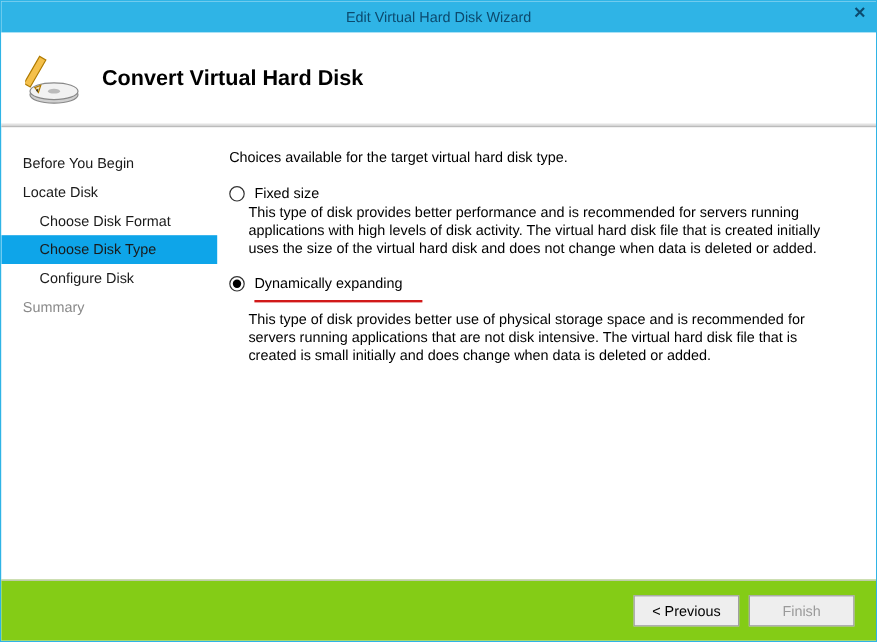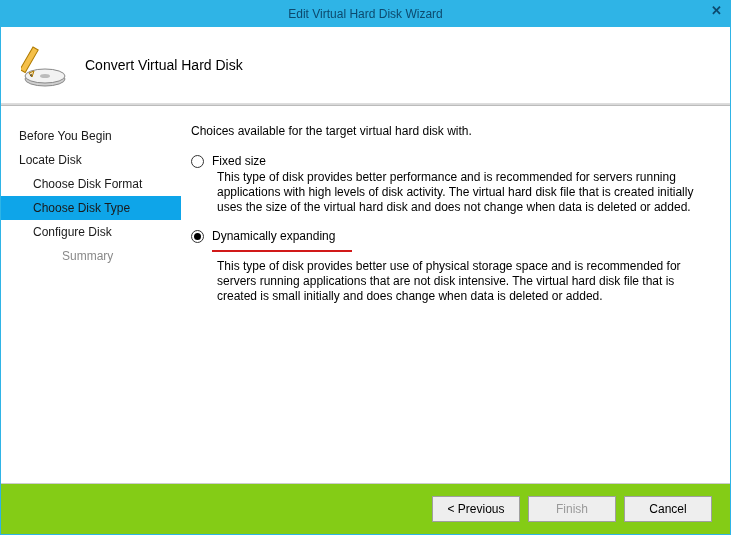--- a/index.html
+++ b/index.html
@@ -34,21 +34,21 @@
     font-family: Arial, sans-serif;
   }
   .header {
     display: flex;
     align-items: center;
     padding: 14px 20px 14px 20px;
     gap: 16px;
     background: #fff;
   }
   .header-icon { width: 48px; height: 48px; flex-shrink: 0; }
-  .header h1 { font-size: 14px; font-weight: normal; color: #000; }
+  .header h1 { font-size: 18px; font-weight: bold; color: #000; }
   .underbar {
     height: 3px;
     background: linear-gradient(#e6e6e6, #ccc);
     border-top: 1px solid #ddd;
     border-bottom: 1px solid #bbb;
   }
   .body {
     flex: 1;
     display: flex;
     overflow: hidden;
@@ -65,21 +65,20 @@
     line-height: 18px;
   }
   .sidebar .step.sub {
     padding-left: 32px;
   }
   .sidebar .step.selected {
     background: #0ea5e9;
   }
   .sidebar .step.disabled {
     color: #8a8a8a;
-    margin-left: 43px;
   }
   .content {
     flex: 1;
     padding: 18px 24px 10px 10px;
     font-size: 12px;
     color: #000;
     overflow: auto;
   }
   .content .intro { margin-bottom: 16px; }
   .opt { margin-bottom: 14px; }
@@ -92,21 +91,21 @@
   }
   .radio {
     width: 13px; height: 13px; border: 1px solid #333; border-radius: 50%;
     display: inline-flex; align-items: center; justify-content: center;
     background: #fff;
   }
   .radio.checked::after {
     content: ""; width: 7px; height: 7px; background: #000; border-radius: 50%;
   }
   .opt-desc {
-    margin-left: 26px;
+    margin-left: 16px;
     color: #000;
     line-height: 15px;
   }
   .highlight-underline {
     border-bottom: 2px solid #d11919;
     display: inline-block;
     padding-bottom: 1px;
     margin-left: 21px;
     margin-top: -2px;
     margin-bottom: 4px;
@@ -160,21 +159,21 @@
   <div class="sidebar">
     <div class="step">Before You Begin</div>
     <div class="step">Locate Disk</div>
     <div class="step sub">Choose Disk Format</div>
     <div class="step sub selected">Choose Disk Type</div>
     <div class="step sub">Configure Disk</div>
     <div class="step disabled">Summary</div>
   </div>
 
   <div class="content">
-    <div class="intro">Choices available for the target virtual hard disk with.</div>
+    <div class="intro">Choices available for the target virtual hard disk type.</div>
 
     <div class="opt">
       <div class="opt-head">
         <span class="radio"></span>
         <span>Fixed size</span>
       </div>
       <div class="opt-desc">This type of disk provides better performance and is recommended for servers running applications with high levels of disk activity. The virtual hard disk file that is created initially uses the size of the virtual hard disk and does not change when data is deleted or added.</div>
     </div>
 
     <div class="opt">
@@ -184,14 +183,13 @@
       </div>
       <span class="highlight-underline" style="width:140px;"></span>
       <div class="opt-desc">This type of disk provides better use of physical storage space and is recommended for servers running applications that are not disk intensive. The virtual hard disk file that is created is small initially and does change when data is deleted or added.</div>
     </div>
   </div>
 </div>
 
 <div class="footer">
   <button class="btn">&lt; Previous</button>
   <button class="btn" disabled="">Finish</button>
-  <button class="btn">Cancel</button>
 </div>
 
 </body></html>

